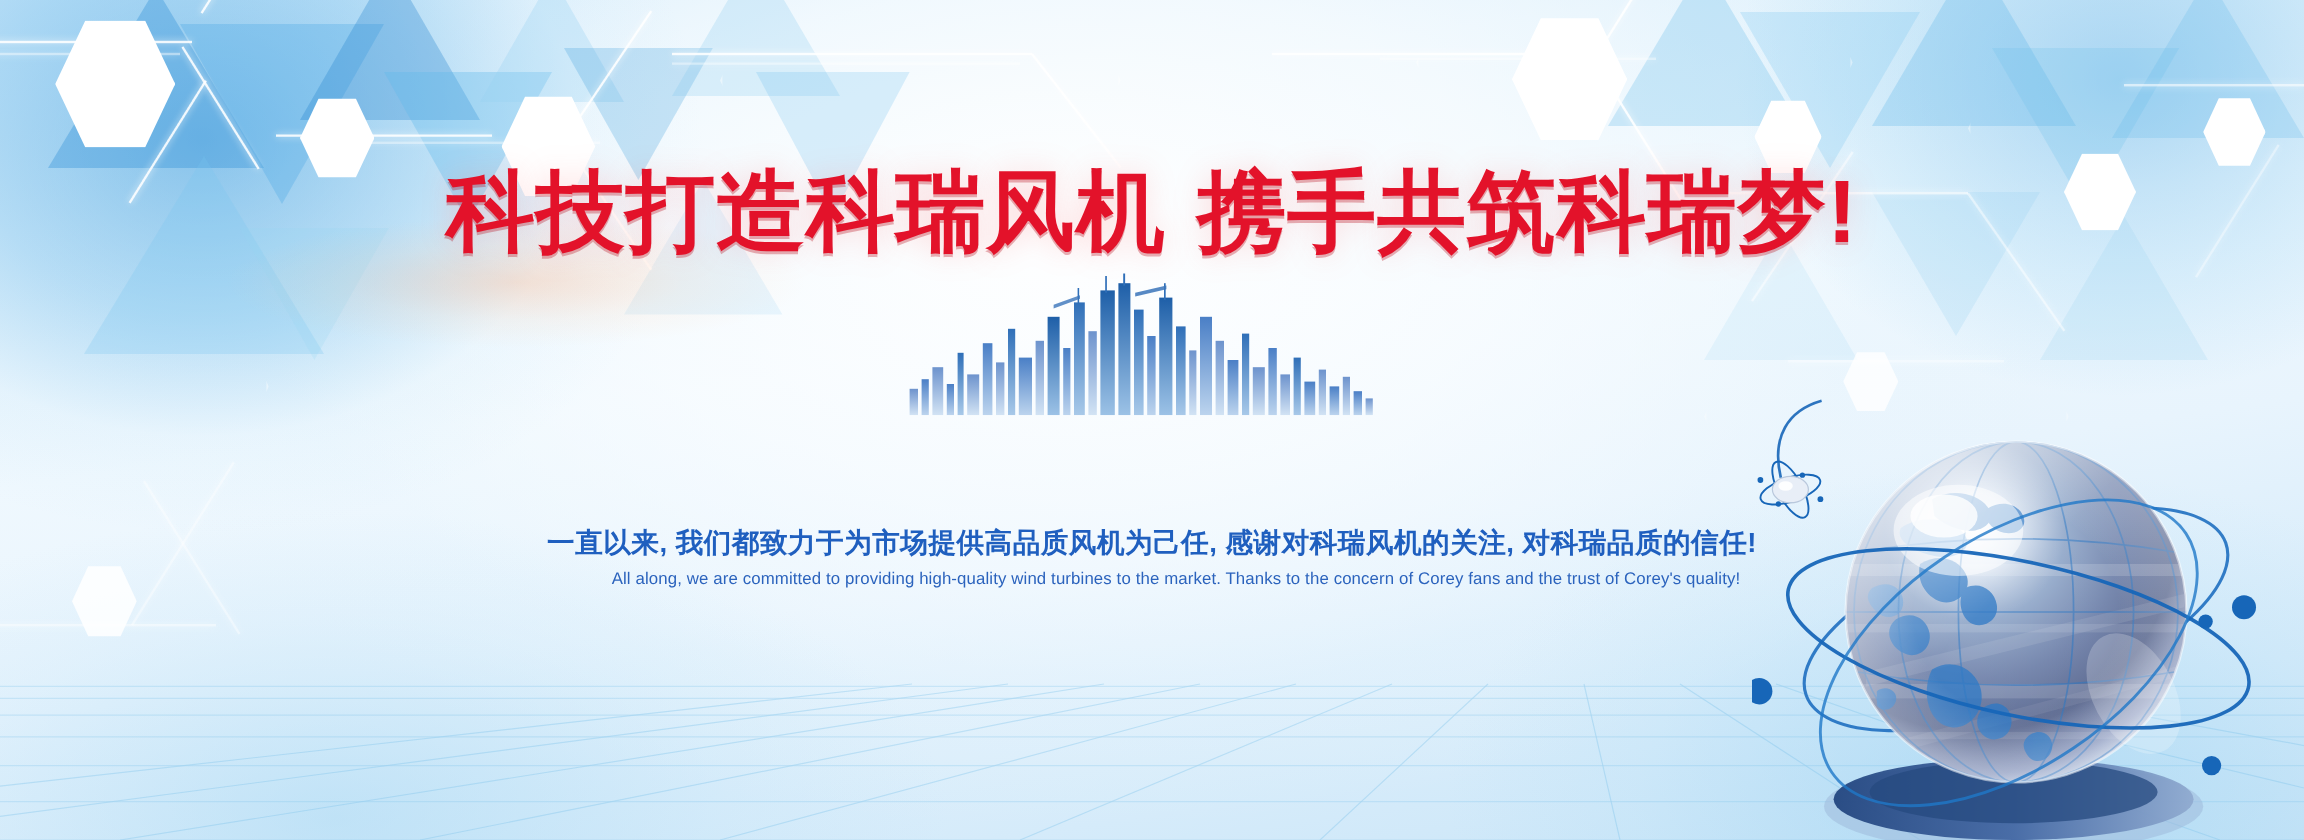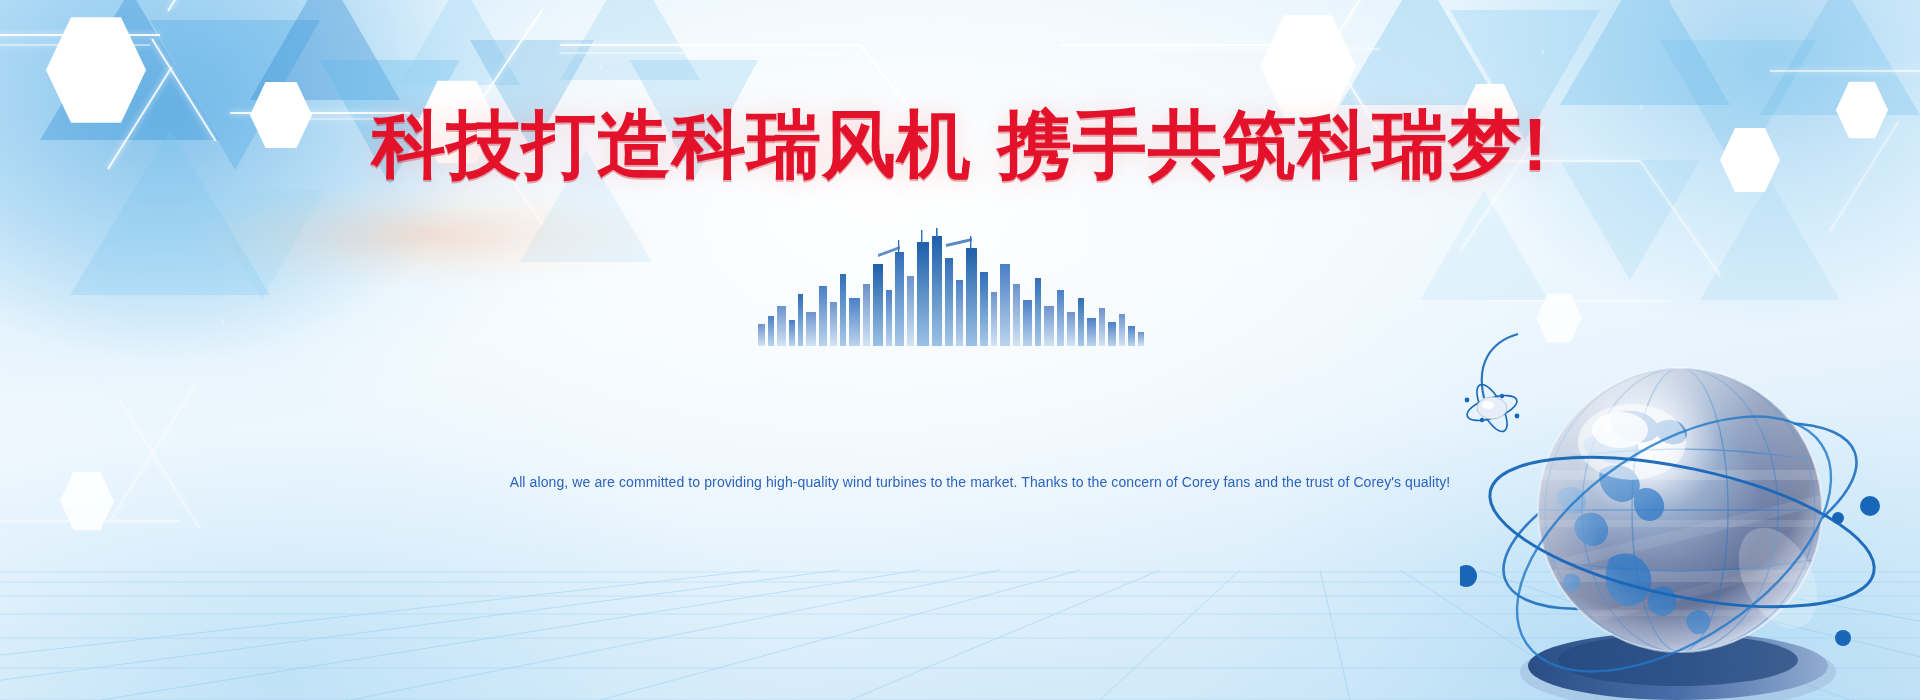--- a/index.html
+++ b/index.html
@@ -84,21 +84,21 @@
     height: 250px;
     overflow: hidden;
     opacity: 0.55;
   }
   .floorgrid svg { display: block; width: 100%; height: 100%; }
 
   
   .headline {
     position: absolute;
     left: 0; right: 0;
-    top: 108px;
+    top: 140px;
     text-align: center;
     font-size: 74px;
     line-height: 1.0;
     font-weight: 700;
     letter-spacing: 1px;
     color: #e3122a;
     white-space: nowrap;
     text-shadow:
       0 2px 0 rgba(180,0,18,0.30),
       0 0 24px rgba(255,120,120,0.28);
@@ -335,20 +335,21 @@
         <rect x="186" y="-6" width="1.6" height="16" fill="#2f6fb8"></rect>
         <rect x="171" y="2" width="1.4" height="14" fill="#2f6fb8"></rect>
         <rect x="220" y="8" width="1.4" height="14" fill="#2f6fb8"></rect>
         <rect x="148" y="12" width="1.3" height="13" fill="#2f6fb8"></rect>
         <path d="M196 16 L222 10 L222 13 L196 19 Z" fill="#3a74ba" opacity="0.85"></path>
         <path d="M150 18 L128 26 L128 29 L150 21 Z" fill="#3a74ba" opacity="0.8"></path>
       </g>
     </svg>
   </div>
 
+  <div class="sub-cn">一直以来, 我们都致力于为市场提供高品质风机为己任, 感谢对科瑞风机的关注, 对科瑞品质的信任!</div>
   <div class="sub-en">All along, we are committed to providing high-quality wind turbines to the market. Thanks to the concern of Corey fans and the trust of Corey's quality!</div>
 
   <div class="globe-wrap">
     <svg viewBox="0 0 450 420">
       <defs>
         <radialGradient id="sphere" cx="38%" cy="26%" r="78%">
           <stop offset="0%" stop-color="#ffffff"></stop>
           <stop offset="14%" stop-color="#dfe9f5"></stop>
           <stop offset="34%" stop-color="#8fa6c8"></stop>
           <stop offset="56%" stop-color="#6d7fa8"></stop>

